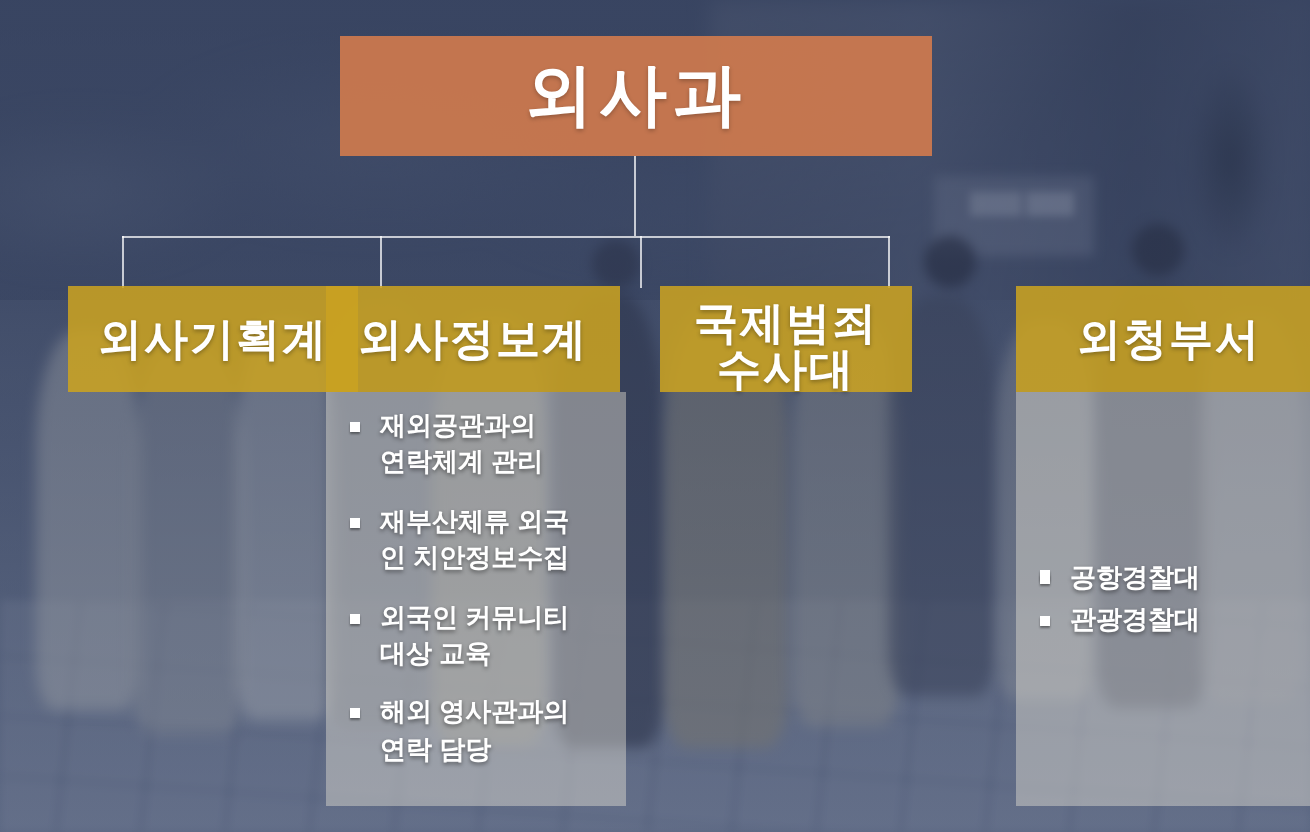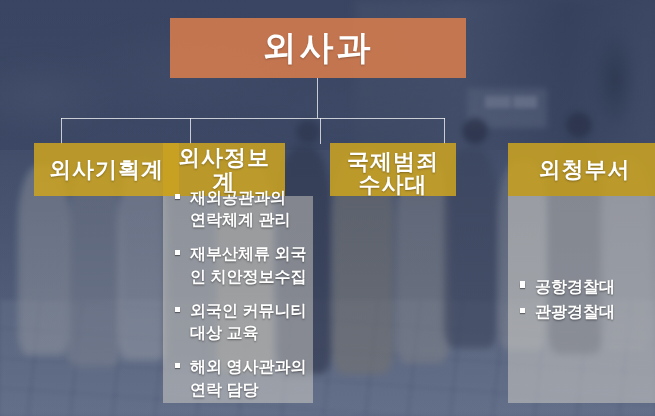--- a/index.html
+++ b/index.html
@@ -196,21 +196,21 @@
     padding: 0 6px;
     font-weight: 600;
   }
   ul.bullets {
     list-style: none;
     margin: 0;
     padding: 0 6px 0 12px;
   }
   ul.bullets li {
     position: relative;
-    font-size: 16px;
+    font-size: 13px;
     line-height: 1.42;
     font-weight: 600;
     padding-left: 15px;
     margin-bottom: 11px;
     white-space: pre-line;
   }
   ul.bullets.tight li { margin-bottom: 2px; }
   ul.bullets li .sq {
     position: absolute;
     left: 0; top: 7px;
@@ -220,21 +220,21 @@
   }
 
   
   #col-0 { left: 0px;   width: 148px; margin-left: 34px; }
   #col-1 { left: 163px; width: 150px; }
   #col-2 { left: 330px; width: 143px; }
   #col-3 { left: 508px; width: 165px; }
 
   
   #col-0 .col-head { left: 0;  width: 145px; }
-  #col-1 .col-head { left: 0;  width: 122px; }
+  #col-1 .col-head { left: 0;  width: 147px; }
   #col-2 .col-head { left: 0;  width: 126px; align-items: flex-end; }
   #col-3 .col-head { left: 0;  width: 153px; }
 </style>
 </head>
 <body>
 
 <div id="slide">
 
   <div class="bg-layer bg-sky"></div>
   <div class="bg-mountain"></div>

